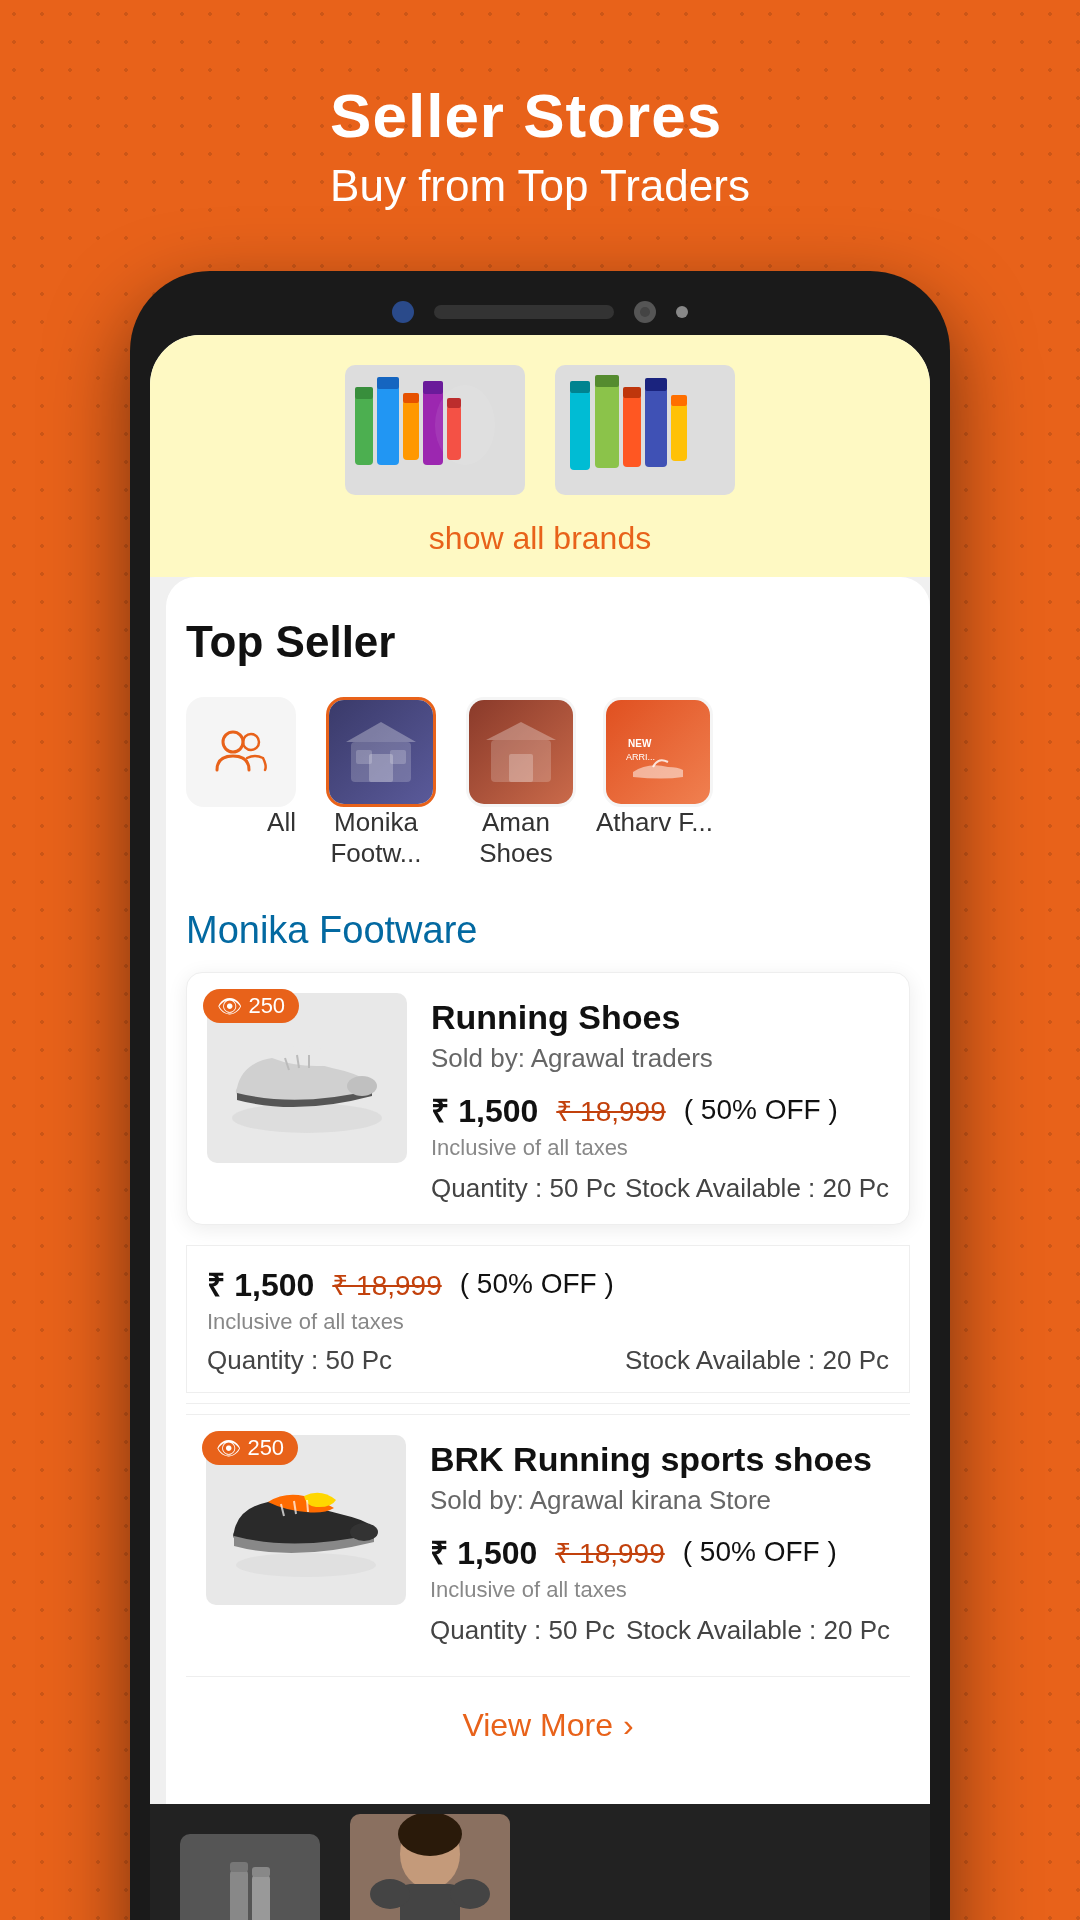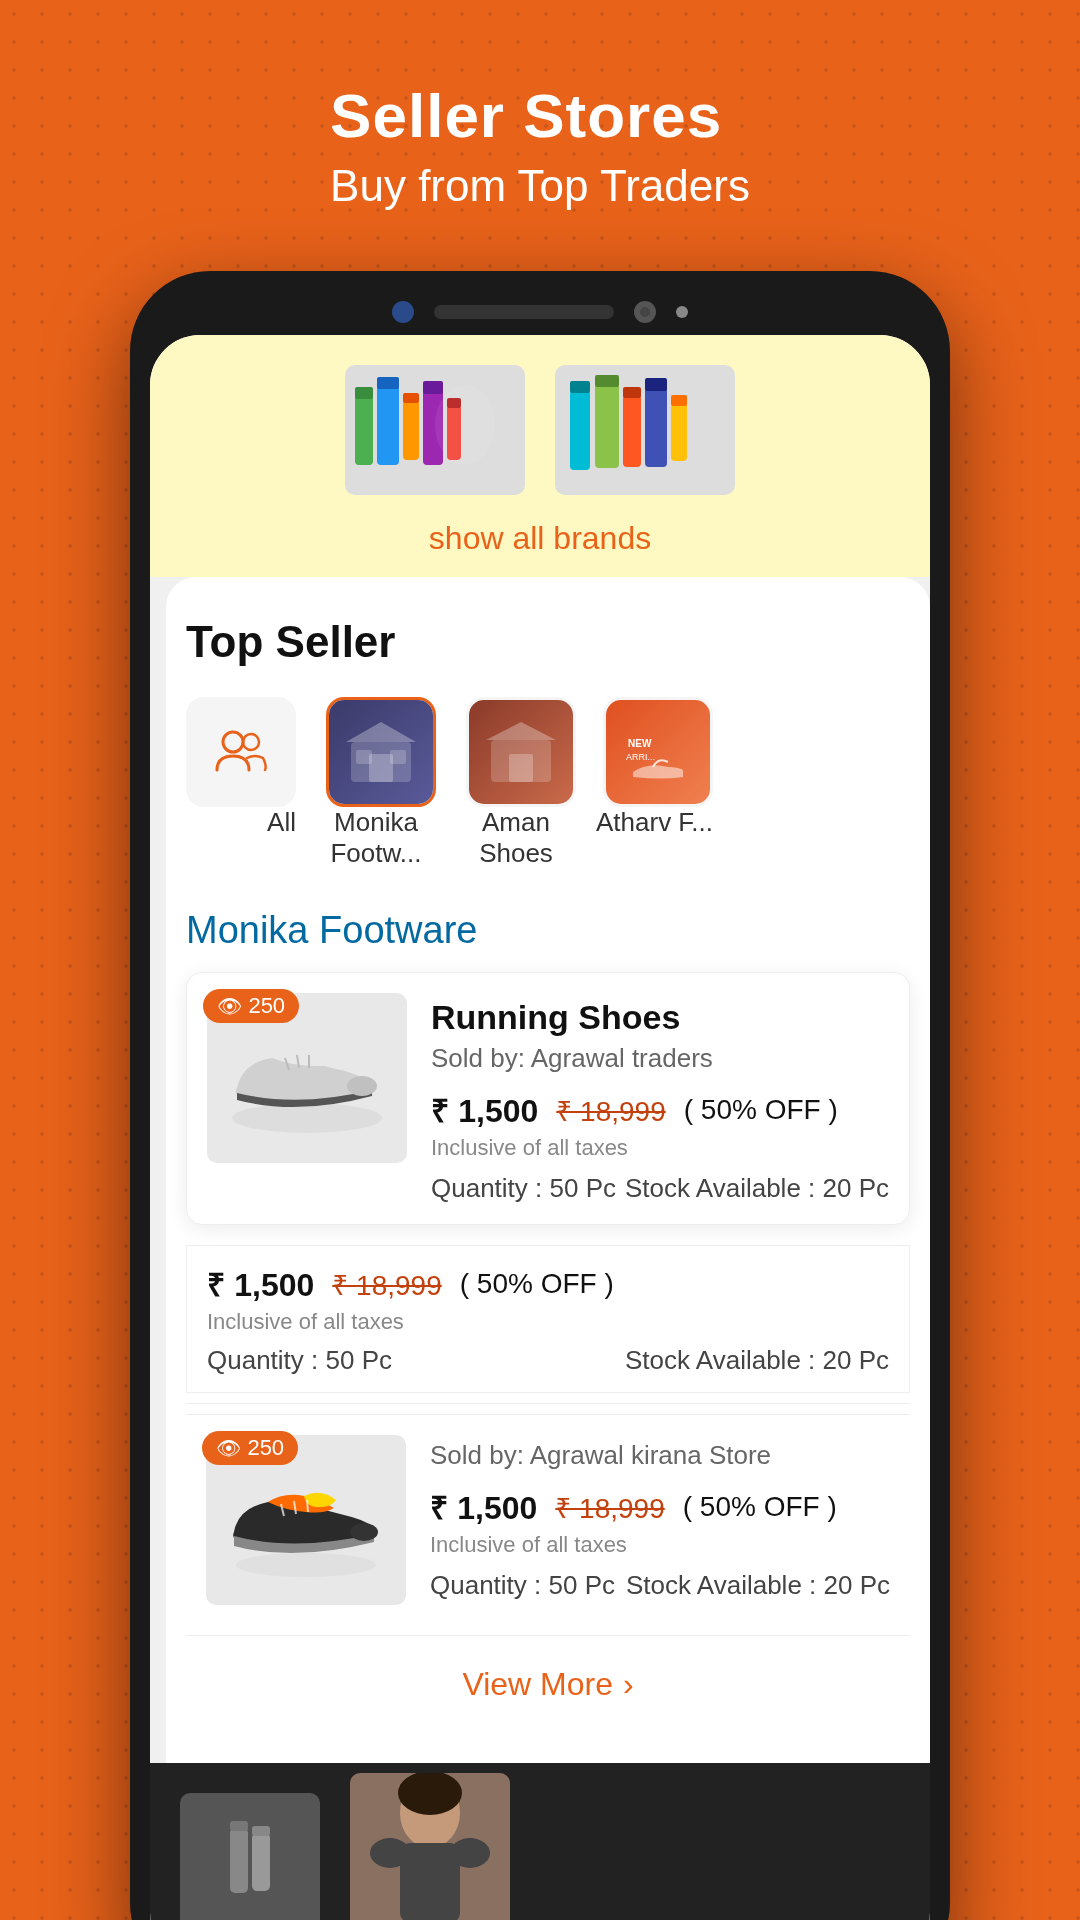--- a/index.html
+++ b/index.html
@@ -641,20 +641,21 @@
               <line x1="65" y1="64" x2="68" y2="76" stroke="#ffffff" stroke-width="2" opacity="0.7"></line>
               <line x1="78" y1="61" x2="80" y2="74" stroke="#ffffff" stroke-width="2" opacity="0.7"></line>
               <line x1="91" y1="60" x2="92" y2="72" stroke="#ffffff" stroke-width="2" opacity="0.7"></line>
 
               <path d="M18 96 Q78 112 158 94 L158 102 Q78 122 18 106 Z" fill="#888"></path>
 
               <ellipse cx="148" cy="92" rx="14" ry="9" fill="#333"></ellipse>
             </svg>
           </div>
           <div class="product-info">
+            <div class="product-name">BRK Running sports shoes</div>
             <div class="product-seller">Sold by: Agrawal kirana Store</div>
             <div class="product-pricing">
               <span class="price-current">₹ 1,500</span>
               <span class="price-original">₹ 18,999</span>
               <span class="price-discount">( 50% OFF )</span>
             </div>
             <div class="price-inclusive">Inclusive of all taxes</div>
             <div class="product-stock">
               <span>Quantity : 50 Pc</span>
               <span>Stock Available : 20 Pc</span>

